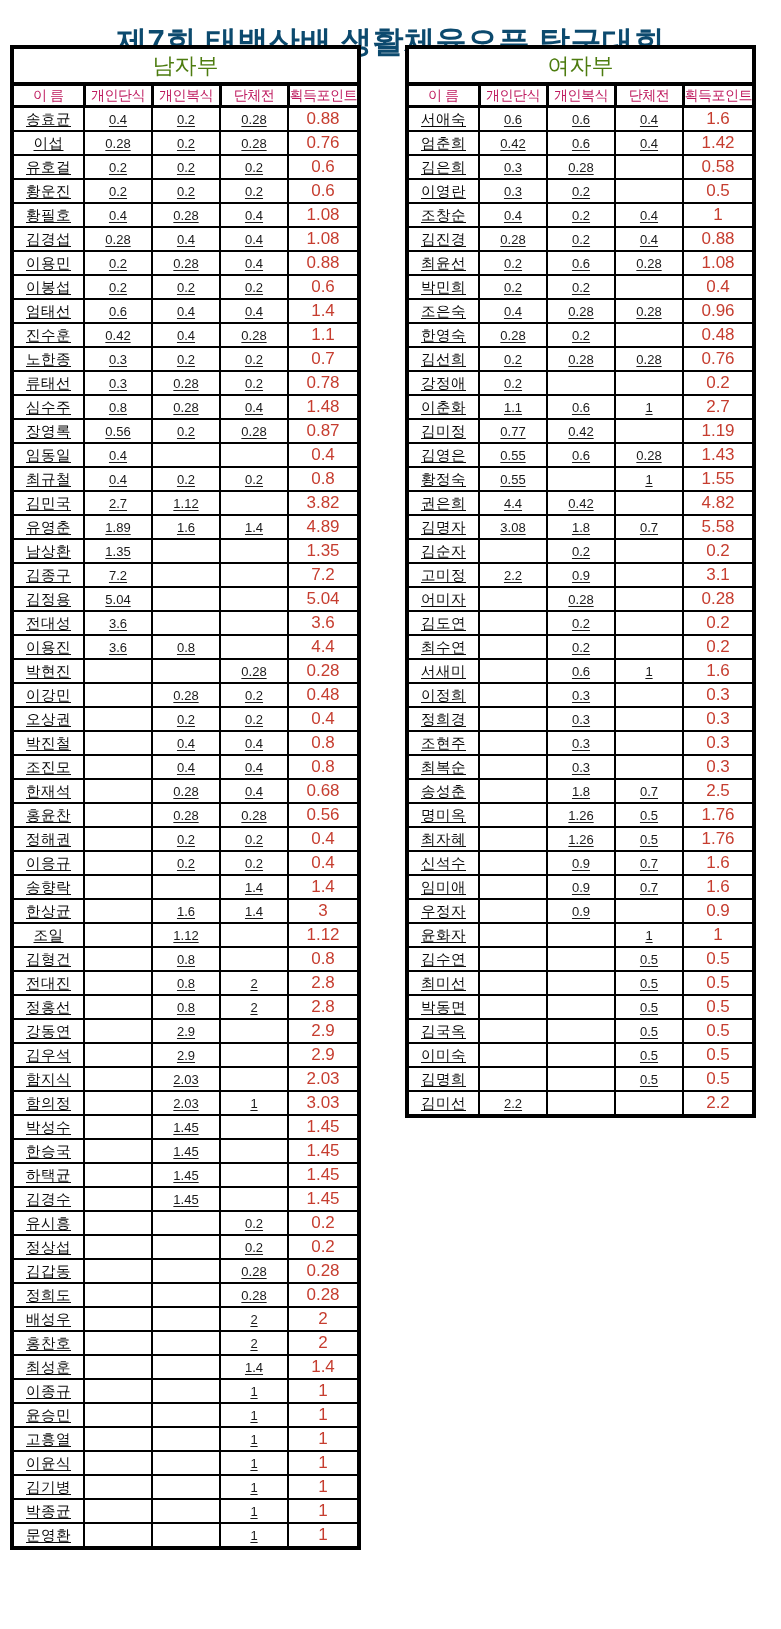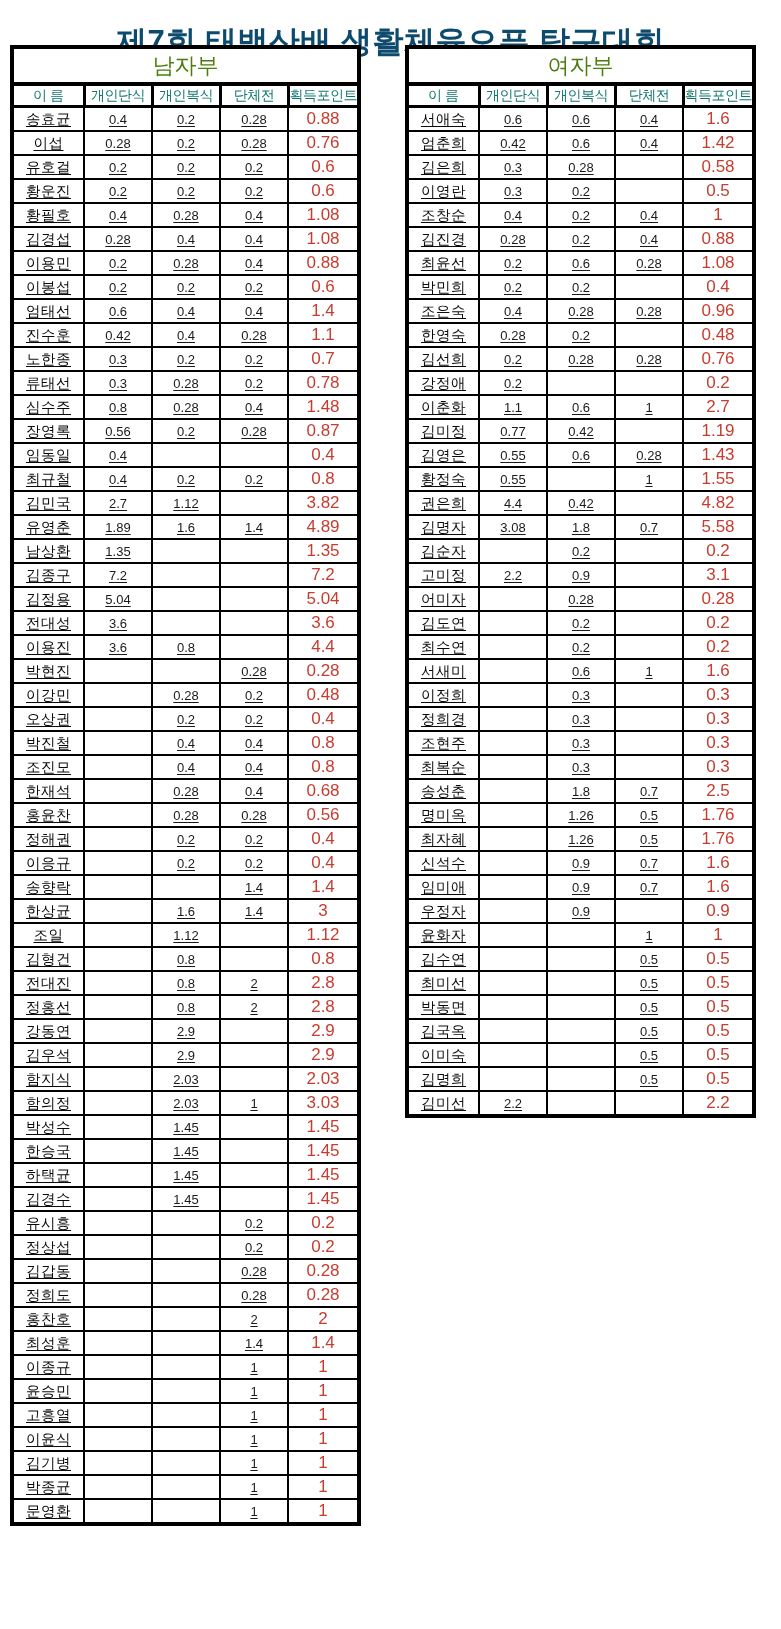--- a/index.html
+++ b/index.html
@@ -20,21 +20,21 @@
   th,td{padding:0;text-align:center;overflow:hidden;white-space:nowrap;}
   th.division{
     height:33px;border:4px solid #000;font-size:22px;font-weight:400;
     vertical-align:middle;color:#4d7c0f;
   }
   th.colhead{
     height:19px;border:3px solid #000;font-weight:400;vertical-align:top;
   }
   th.colhead .clip{
     display:block;height:17px;overflow:hidden;
-    font-size:14px;line-height:19px;color:#0f766e;letter-spacing:-0.5px;
+    font-size:14px;line-height:19px;color:#be185d;letter-spacing:-0.5px;
   }
   td{border:2px solid #000;height:22px;vertical-align:middle;}
   td.name{
     font-size:14.5px;text-decoration:underline;text-underline-offset:2px;
     color:#0a0a0a;letter-spacing:0.5px;
   }
   td.num{
     font-size:13px;text-decoration:underline;text-underline-offset:2px;color:#1a1a1a;
   }
   td.pts{
@@ -421,20 +421,27 @@
         <td class="pts">0.28</td>
       </tr>
       <tr>
         <td class="name">정희도</td>
         <td class="num"></td>
         <td class="num"></td>
         <td class="num">0.28</td>
         <td class="pts">0.28</td>
       </tr>
       <tr>
+        <td class="name">배성우</td>
+        <td class="num"></td>
+        <td class="num"></td>
+        <td class="num">2</td>
+        <td class="pts">2</td>
+      </tr>
+      <tr>
         <td class="name">홍찬호</td>
         <td class="num"></td>
         <td class="num"></td>
         <td class="num">2</td>
         <td class="pts">2</td>
       </tr>
       <tr>
         <td class="name">최성훈</td>
         <td class="num"></td>
         <td class="num"></td>

